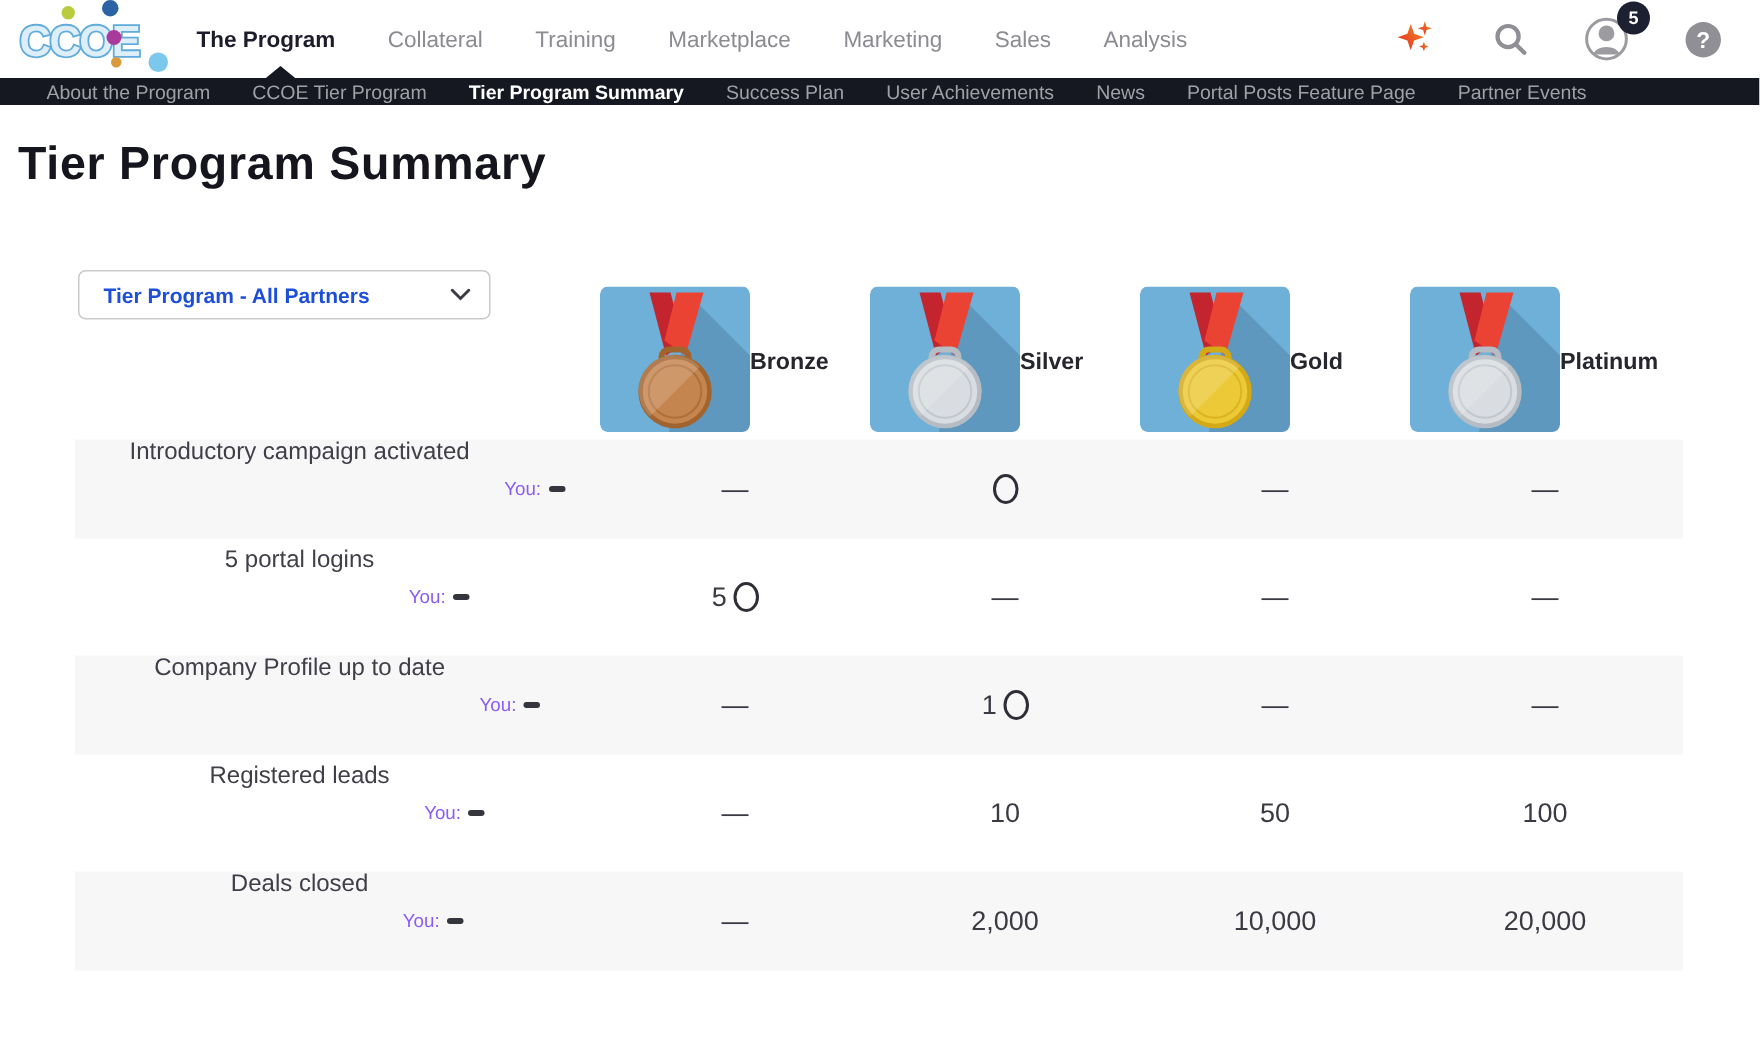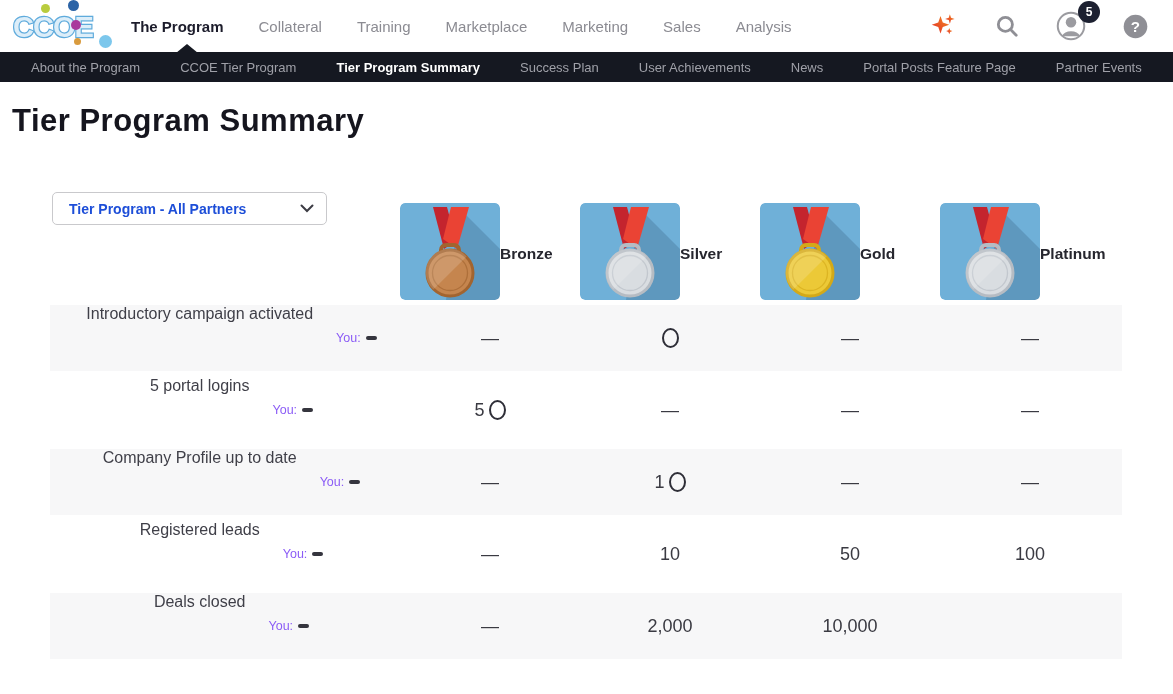--- a/index.html
+++ b/index.html
@@ -20,21 +20,21 @@
   .nav-item { font-size: 15px; color: #8b8b92; cursor: pointer; white-space: nowrap; }
   .nav-item.active { color: #1c1c2b; font-weight: bold; }
 
   .top-icons { margin-left: auto; margin-right: 24px; display: flex; align-items: center; gap: 36px; }
   .icon-btn { position: relative; cursor: pointer; display: flex; align-items: center; }
   .badge { position: absolute; top: -10px; right: -14px; min-width: 22px; height: 22px; padding: 0 5px;
     background: #1c2030; color: #fff; font-size: 12px; font-weight: bold; border-radius: 11px;
     display: flex; align-items: center; justify-content: center; }
 
   
-  .subnav { height: 30px; background: #151821; display: flex; align-items: center; gap: 40px;
+  .subnav { height: 18px; background: #151821; display: flex; align-items: center; gap: 28px;
     padding-left: 31px; position: relative; }
   .subnav-pointer { position: absolute; top: -8px; left: 176px; width: 0; height: 0;
     border-left: 11px solid transparent; border-right: 11px solid transparent; border-bottom: 9px solid #151821; }
   .subnav-item { font-size: 13px; color: #9fa0a8; cursor: pointer; white-space: nowrap; }
   .subnav-item.active { color: #ffffff; font-weight: bold; }
 
   
   .content { position: relative; }
   .page-title { font-size: 31px; line-height: 42px; font-weight: 600; color: #15151e; margin: 18px 0 0 12px; letter-spacing: 0.5px; }
 
@@ -324,15 +324,18 @@
         </div>
         <div class="value-cell">
           <span class="num">—</span>
         </div>
         <div class="value-cell">
           <span class="num">2,000</span>
         </div>
         <div class="value-cell">
           <span class="num">10,000</span>
         </div>
+        <div class="value-cell">
+          <span class="num">20,000</span>
+        </div>
       </div>
     </div>
 </div>
 
 </body></html>

